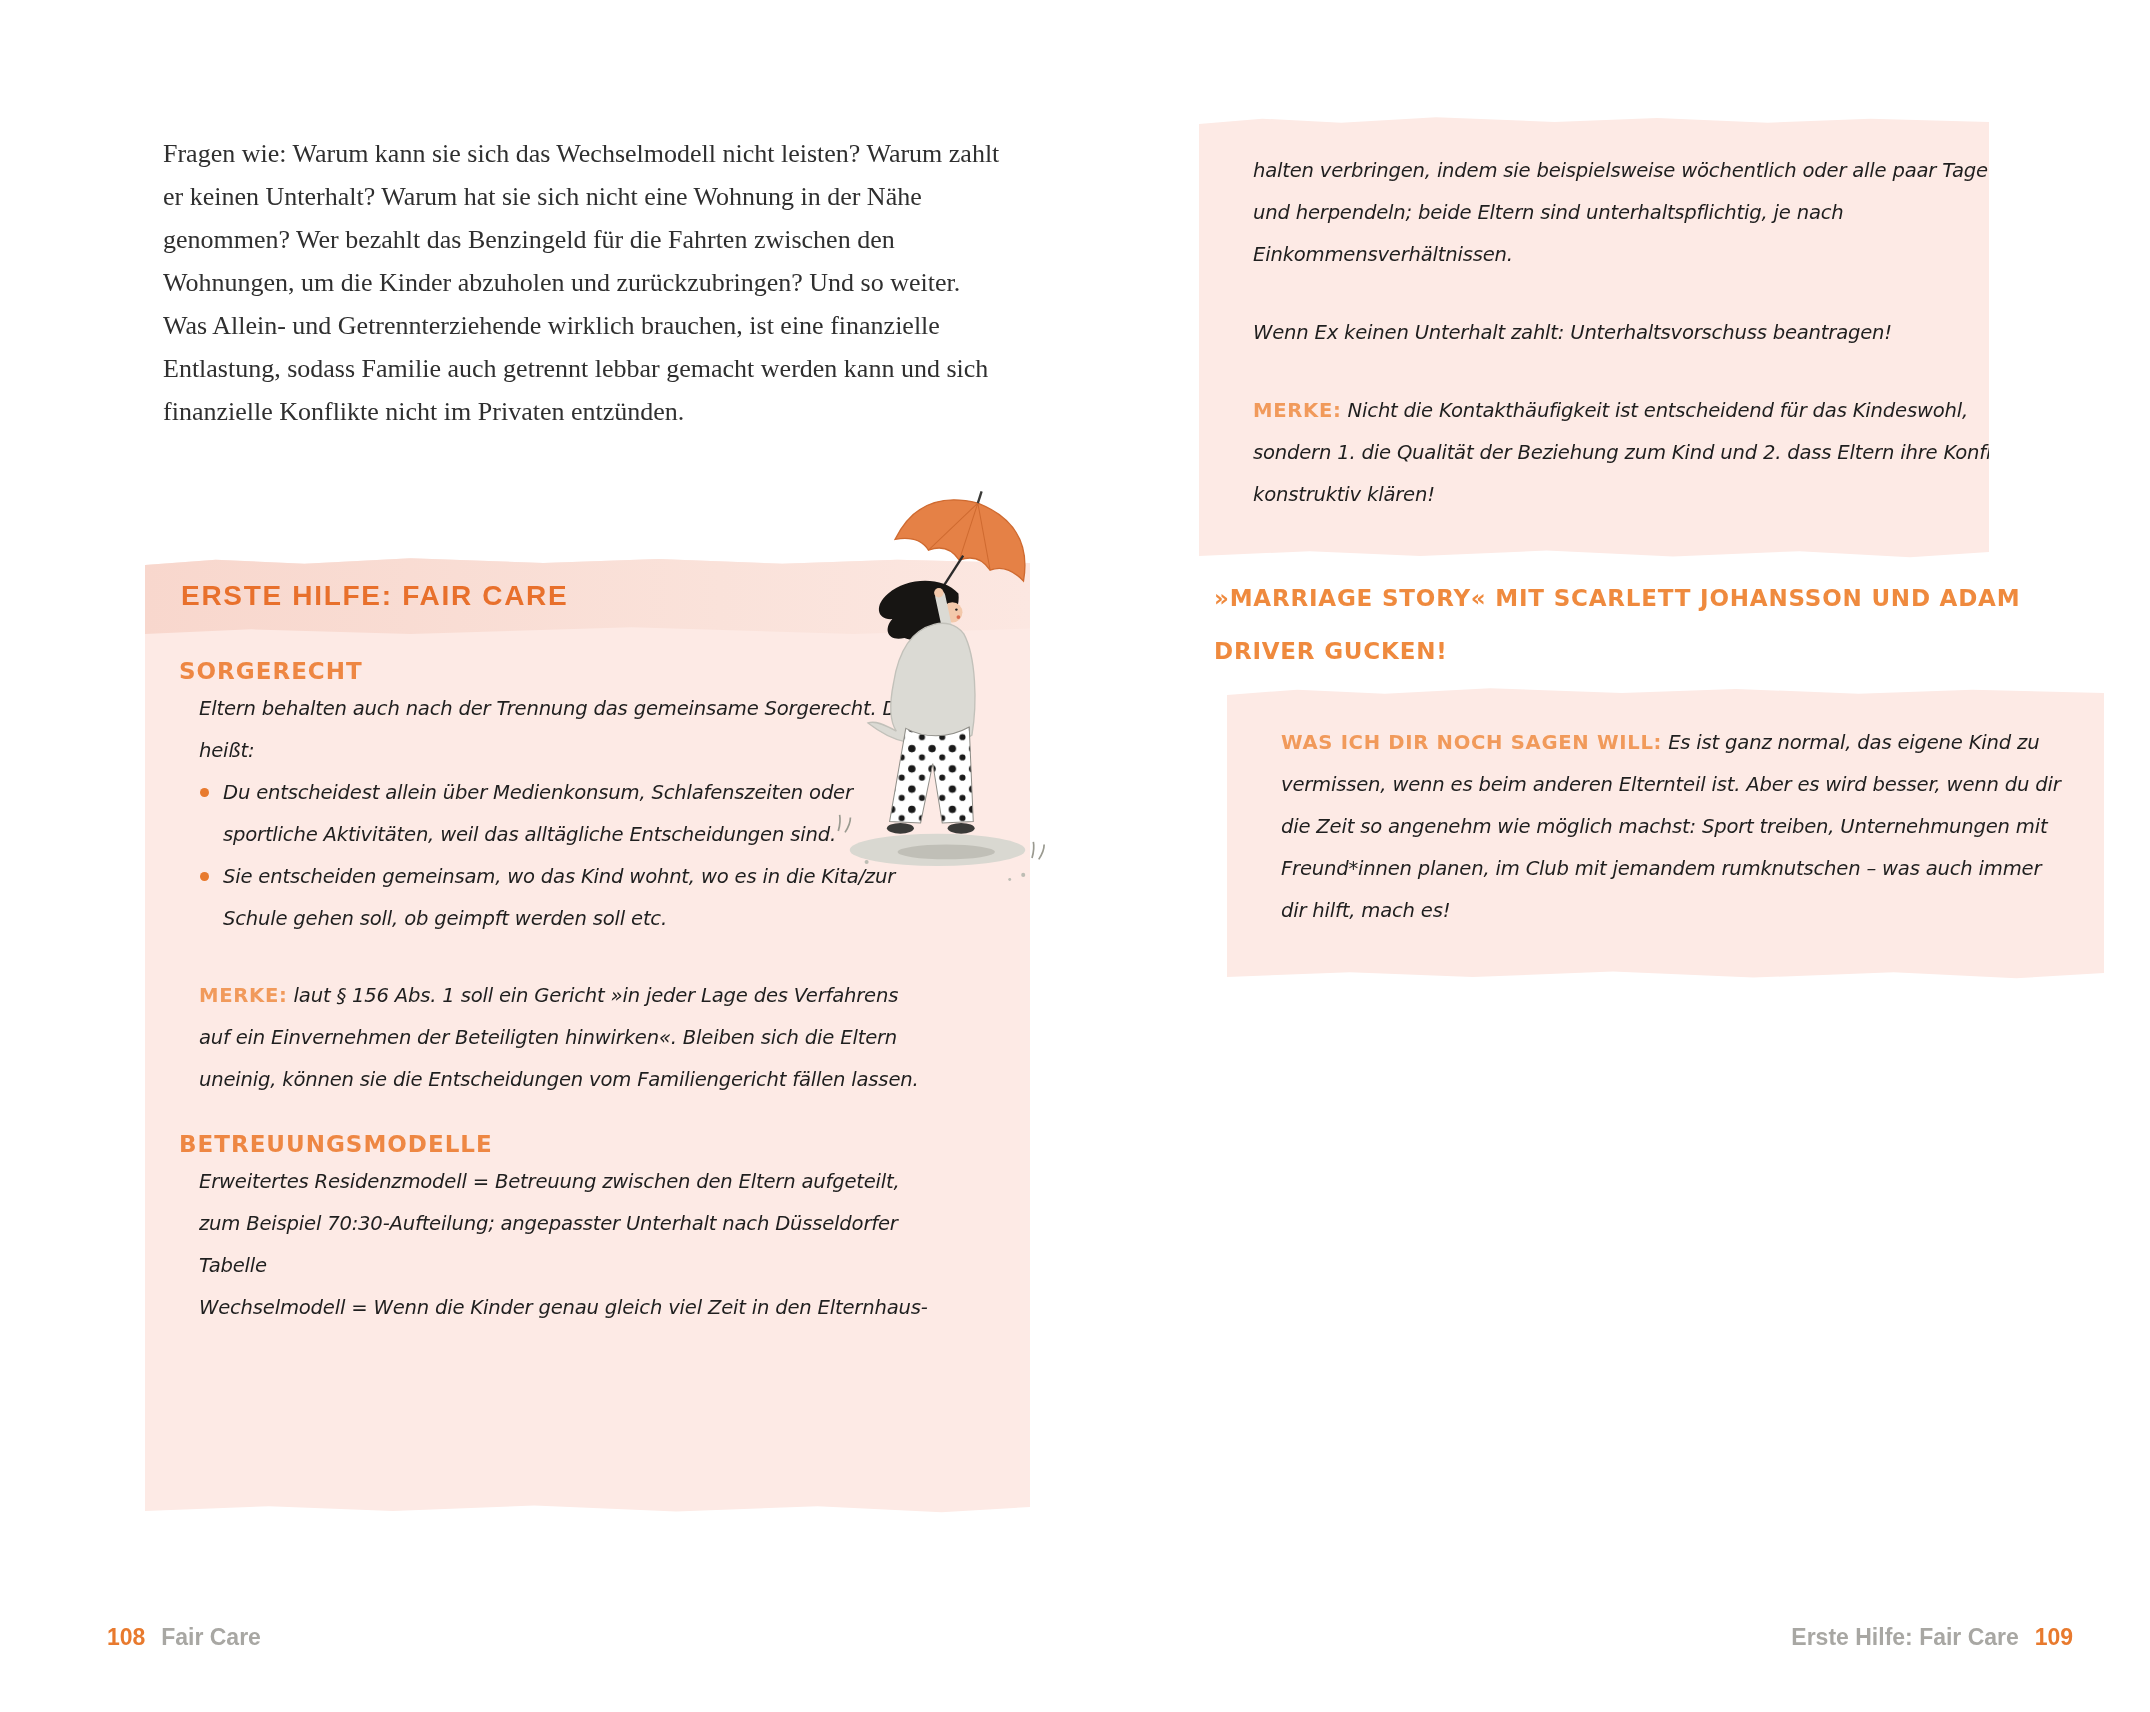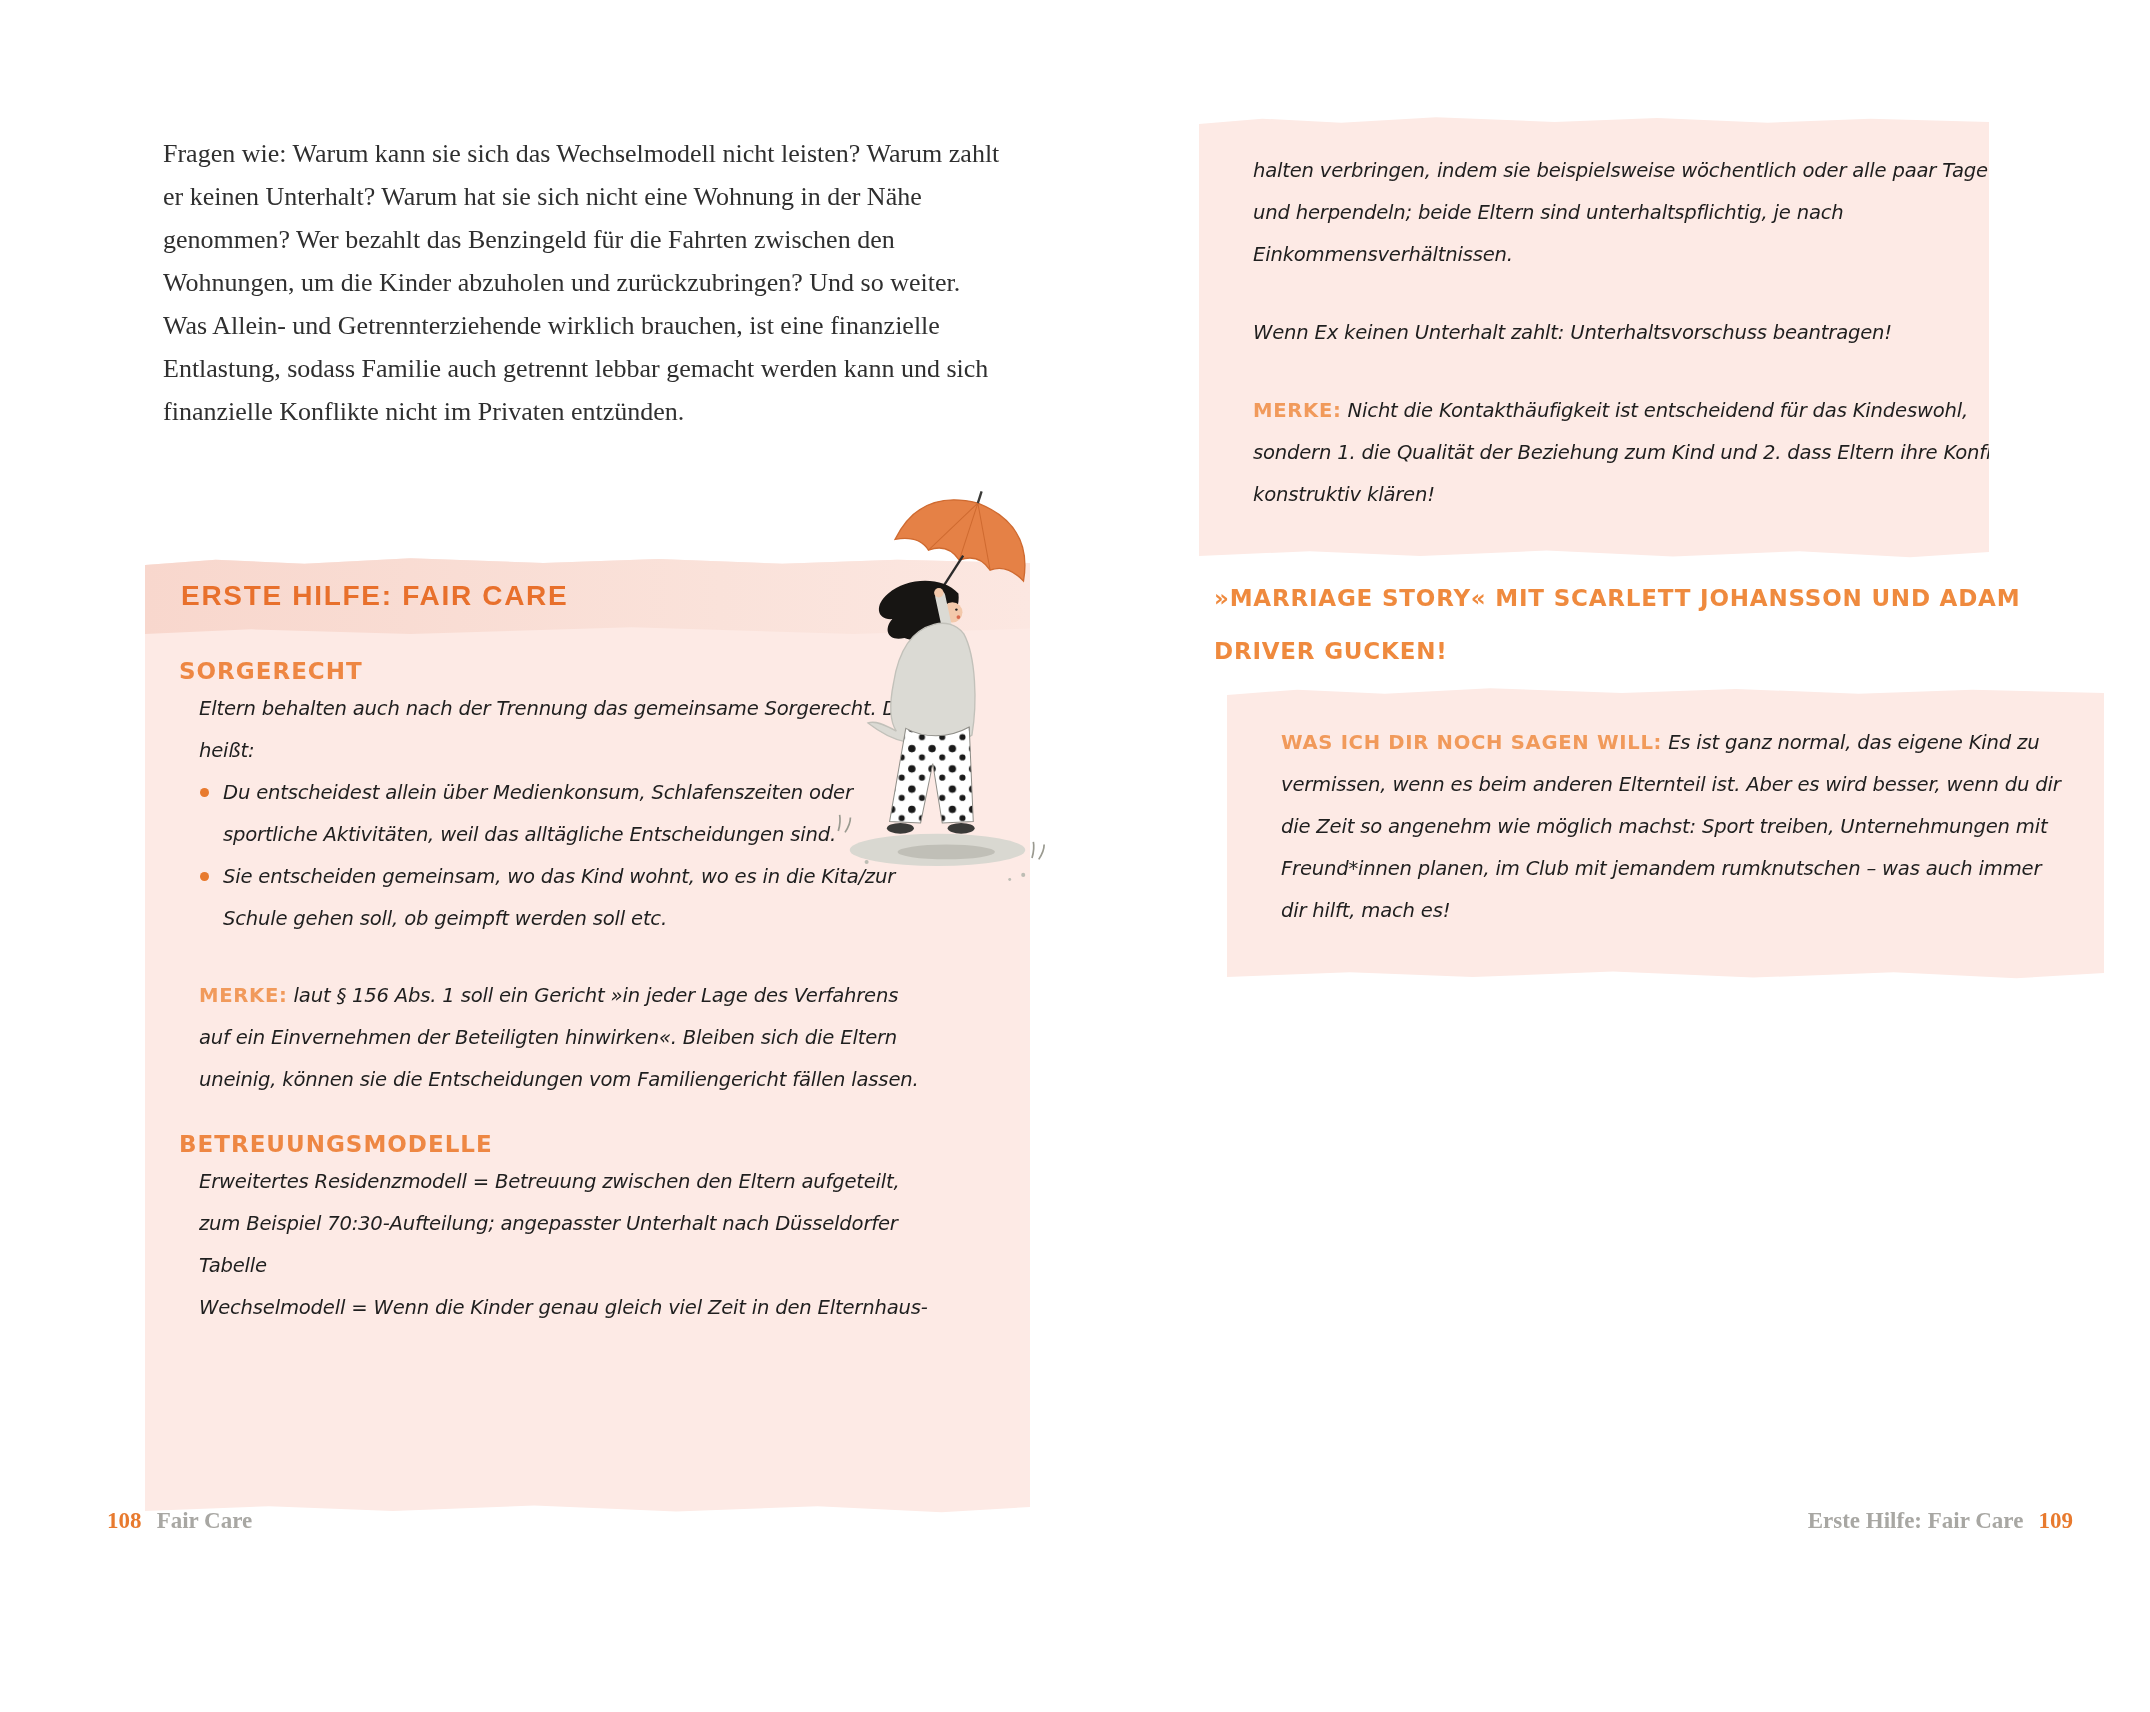--- a/index.html
+++ b/index.html
@@ -87,23 +87,23 @@
   
   .movie-tip {
     position:absolute; left:1214px; top:572px; width:863px;
     font-family:"DejaVu Sans", sans-serif;
     font-size:23px; font-weight:700; line-height:53px;
     color:#ef8a3e; letter-spacing:0.8px; margin:0;
   }
 
   
   .footer {
-    position:absolute; top:1508px;
+    position:absolute; top:1624px;
     font-size:23px; font-weight:bold;
-    font-family:Liberation Serif, serif;
+    font-family:Liberation Sans, sans-serif;
     white-space:nowrap;
   }
   .footer-left  { left:107px; }
   .footer-right { right:78px; text-align:right; }
   .page-num { color:#e87a2e; }
   .footer-section { color:#a8a7a3; }
   .footer span + span { margin-left:9.4px; }
 
   
   .illustration {

